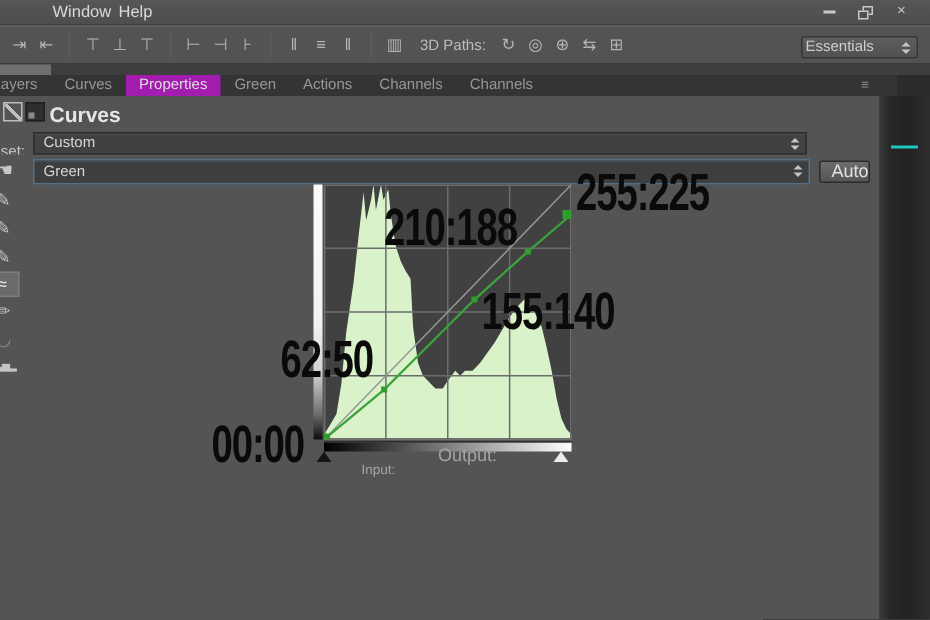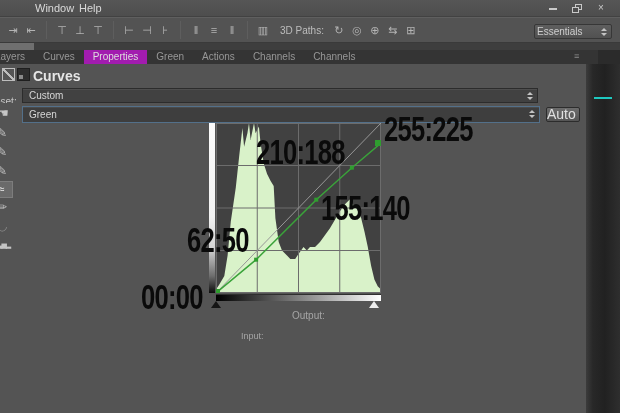--- a/index.html
+++ b/index.html
@@ -71,43 +71,43 @@
     box-shadow:inset 0 1px 0 rgba(255,255,255,0.07); font-size:10px; color:#d6d6d6; }
   .dropdown .val { position:absolute; left:6px; top:1px; line-height:12px; }
   .dropdown .dd { position:absolute; right:4px; top:3px; }
   #preset-dropdown { left:22px; top:88px; width:516px; height:15px; }
   #channel-dropdown { left:22px; top:106px; width:518px; height:17px; border:1px solid #53708a; background:#3e3e3e; }
   #channel-dropdown .val { top:2px; }
   #hand-icon { position:absolute; left:-2px; top:105px; width:15px; height:16px; overflow:hidden;
     color:#c6c6c6; font-size:12px; line-height:16px; }
   #auto-button { position:absolute; left:546px; top:107px; width:34px; height:15px;
     background:linear-gradient(#6c6c6c,#555555); border:1px solid #2c2c2c; border-radius:2px;
-    font-size:14px; color:#e0e0e0; text-align:left; line-height:13px; }
+    font-size:12px; color:#e0e0e0; text-align:right; line-height:13px; }
 
   
   #left-tools { position:absolute; left:0; top:124px; width:15px; height:145px; overflow:hidden; }
   .ltool { position:relative; width:15px; height:19px; color:#c4c4c4; font-size:12px;
     line-height:18px; padding-left:1px; margin-left:-4px; }
   .ltool.selected { background:#6a6a6a; border:1px solid #7d7d7d; width:17px; height:17px;
     line-height:15px; color:#e8e8e8; }
   .ltool.dim { color:#909090; }
   .ltool.tiny { font-size:7px; letter-spacing:-1px; line-height:17px; }
 
   
   #vgrad { position:absolute; left:209px; top:123px; width:6px; height:170px;
     background:linear-gradient(180deg,#fbfbfb 0%,#f2f2f2 55%,#d2d2d2 74%,#6e6e6e 90%,#0c0c0c 100%); }
   #curve-svg { position:absolute; left:216px; top:123px; }
   #hgrad { position:absolute; left:216px; top:294px; width:165px; height:7px;
     background:linear-gradient(90deg,#000 0%,#fff 100%); border-top:1px solid #2f2f2f; }
   .slider-tri { position:absolute; top:301px; width:0; height:0;
     border-left:5px solid transparent; border-right:5px solid transparent; }
   #tri-shadow { left:211px; border-bottom:7px solid #151515; }
   #tri-highlight { left:369px; border-bottom:7px solid #ececec; }
-  #input-label  { position:absolute; left:241px; top:308px; font-size:9px; color:#a5a5a5;margin-top:23px; }
-  #output-label { position:absolute; left:292px; top:310px; font-size:10px; color:#a5a5a5;text-align:right; }
+  #input-label  { position:absolute; left:241px; top:308px; font-size:9px; color:#a5a5a5; }
+  #output-label { position:absolute; left:292px; top:296px; font-size:12px; color:#a5a5a5;text-align:right; }
 
   
   .ann { position:absolute; font-weight:700; font-size:35px; line-height:1;
     color:#0a0a0a; letter-spacing:-1px; transform:scaleX(0.73); transform-origin:0 0;
     white-space:nowrap; }
 
   
   #dock-strip { position:absolute; left:586px; top:64px; width:34px; height:349px;
     background:linear-gradient(90deg,#3c3c3c 0%,#282828 20%,#212121 55%,#2e2e2e 100%); }
   #teal-line { position:absolute; left:594px; top:97px; width:18px; height:2px; background:#1ec8c0; }

